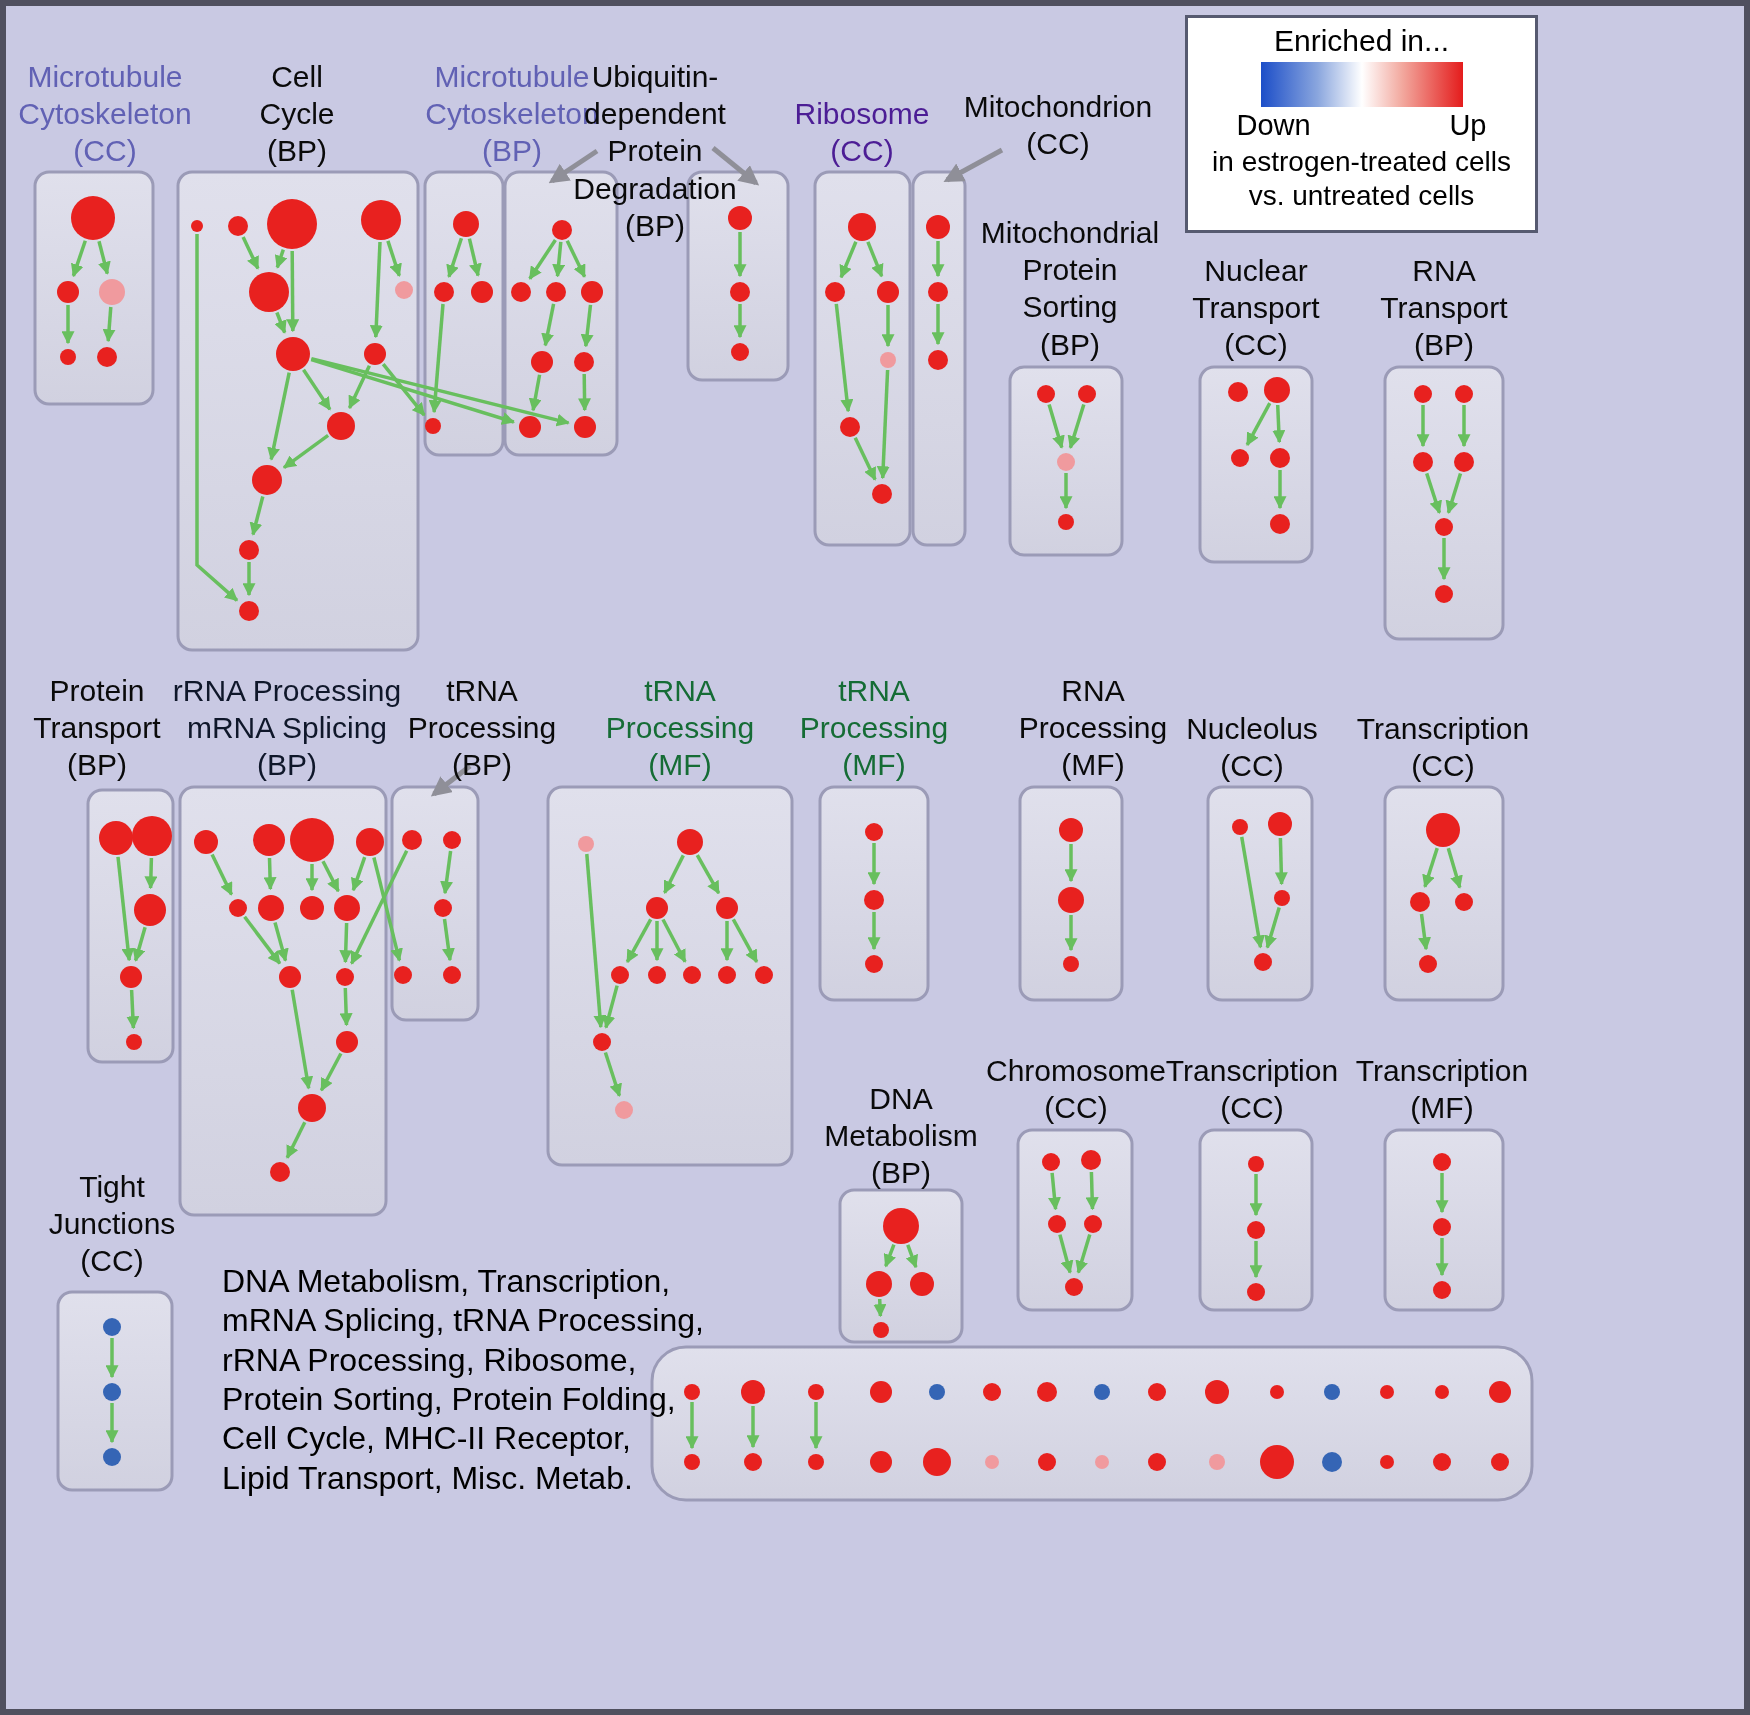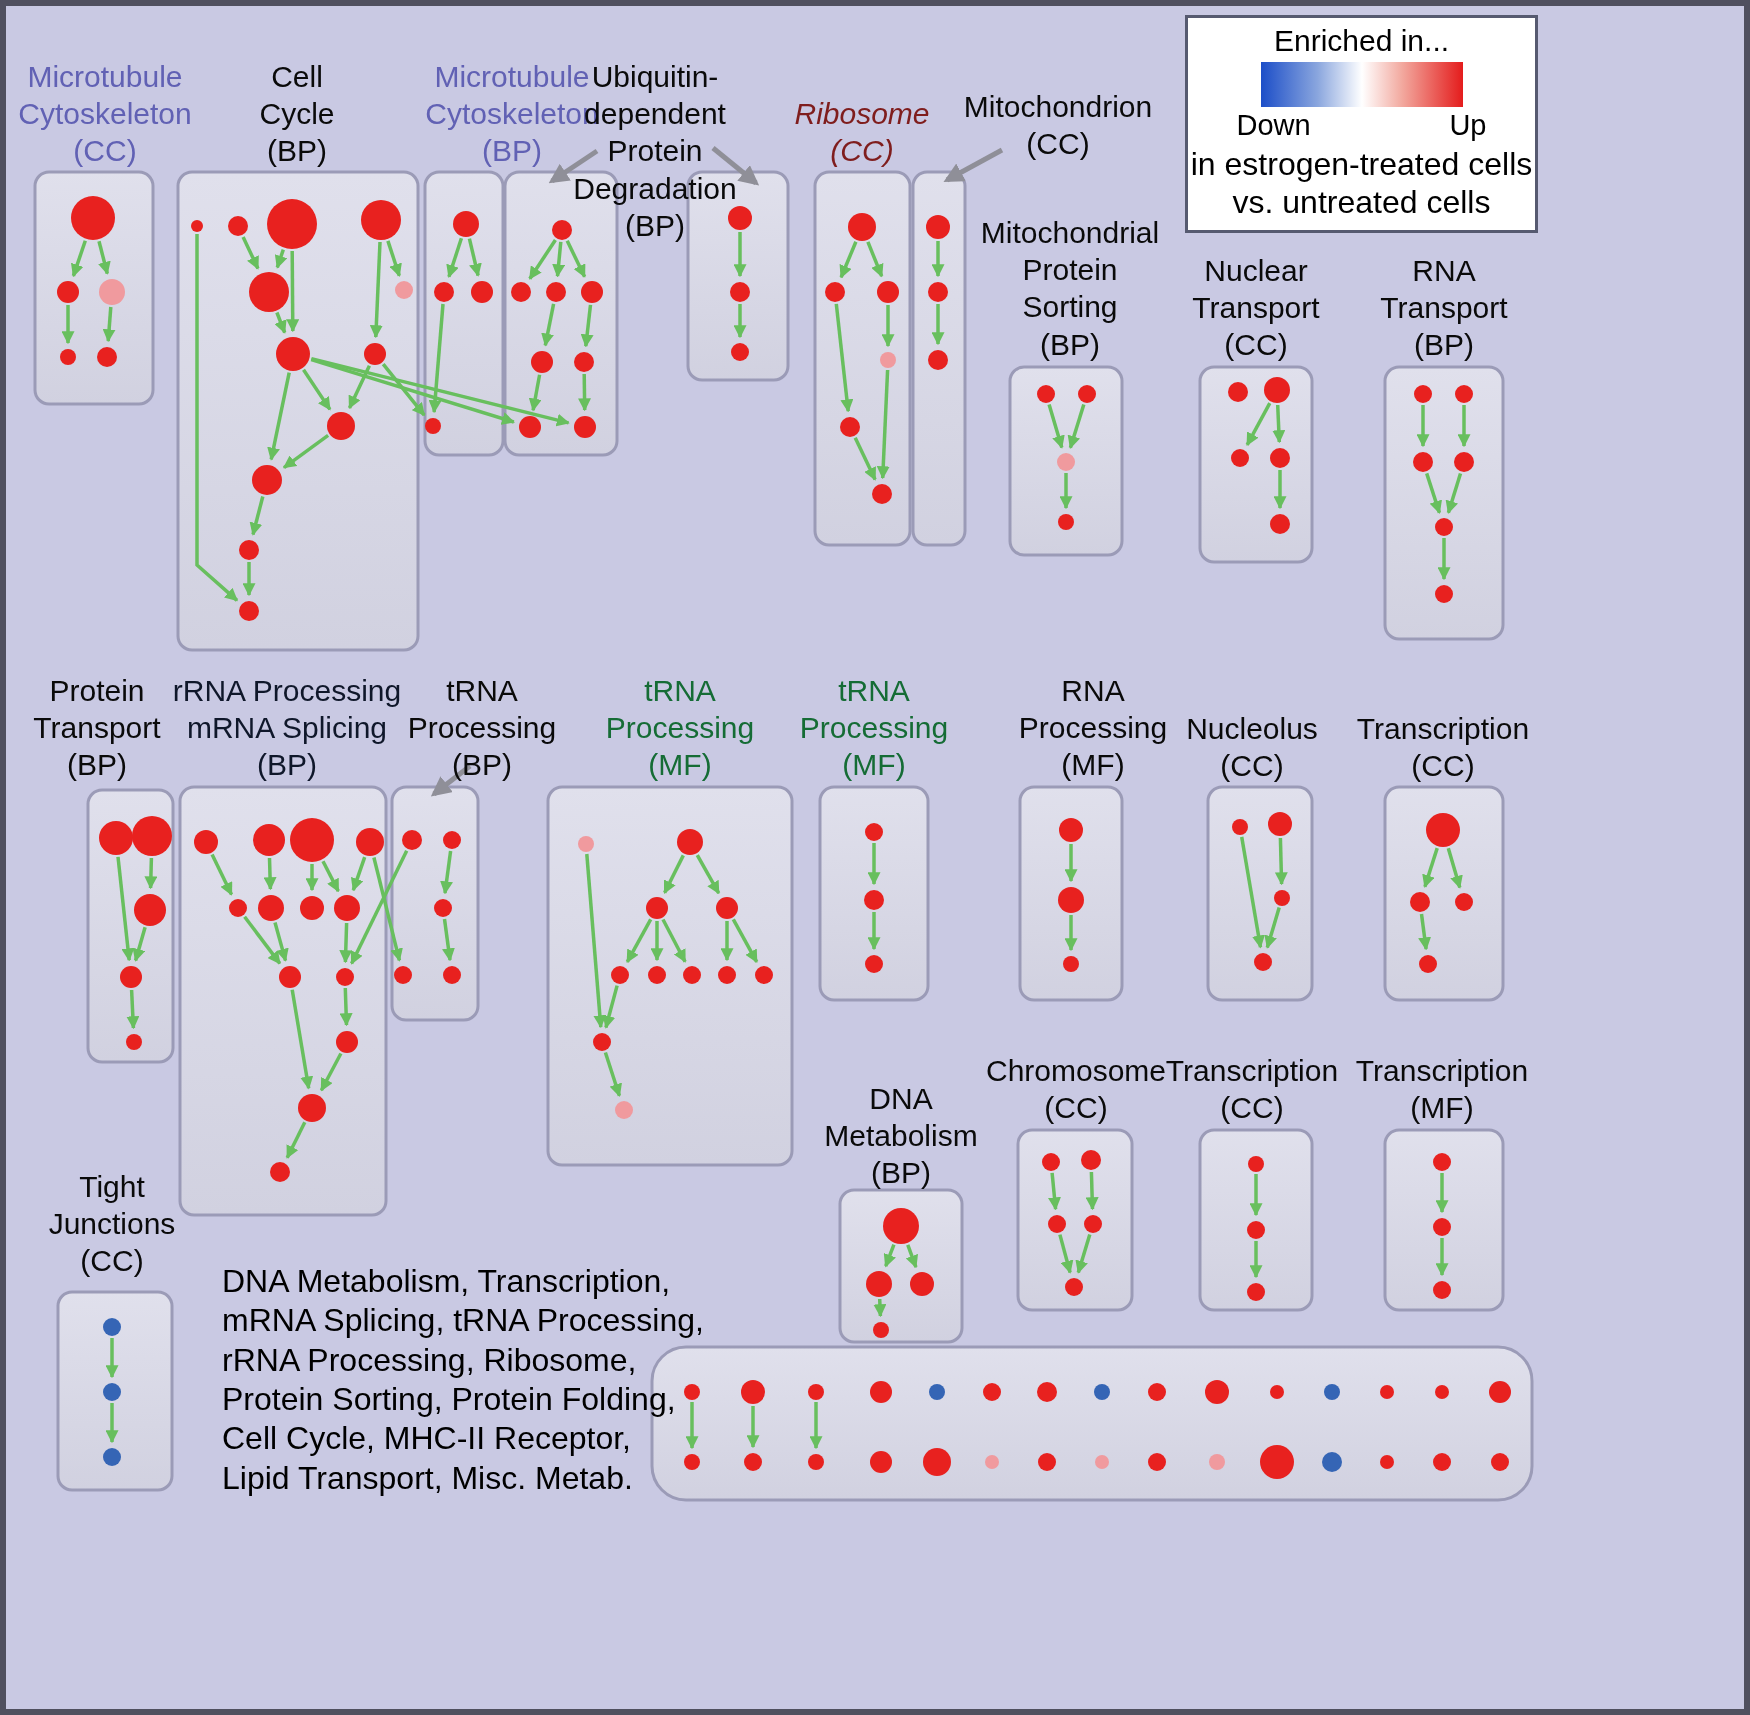--- a/index.html
+++ b/index.html
@@ -21,21 +21,21 @@
   }
   .legend{
     position:absolute;left:1185px;top:15px;width:353px;height:218px;
     box-sizing:border-box;
     border:3px solid #565a70;
     display:flex;flex-direction:column;align-items:center;
   }
   .legend-title{font-size:30px;margin-top:6px;}
   .legend-bar{width:202px;height:45px;margin-top:4px;}
   .legend-scale{width:250px;display:flex;justify-content:space-between;font-size:29px;margin-top:2px;}
-  .legend-sub{font-size:32px;line-height:1.2;white-space:pre-line;margin-top:3px;text-align:center;}
+  .legend-sub{font-size:28px;line-height:1.2;white-space:pre-line;margin-top:3px;text-align:center;}
   .misc-text{
     position:absolute;left:222px;top:1262px;
     font-size:32px;line-height:1.23;white-space:pre-line;
   }
 </style>
 </head>
 <body>
 
 <div class="figure" style="background: rgb(201, 201, 227);">
   <svg id="diagram" width="1750" height="1715" viewBox="0 0 1750 1715">
@@ -355,21 +355,21 @@
 Cycle
 (BP)</div>
       <div class="glabel" style="left: 512px; top: 58px; color: rgb(97, 97, 180);">Microtubule
 Cytoskeleton
 (BP)</div>
       <div class="glabel" style="left: 655px; top: 58px; color: rgb(10, 10, 10);">Ubiquitin-
 dependent
 Protein
 Degradation
 (BP)</div>
-      <div class="glabel" style="left: 862px; top: 95px; color: #7f1d1d; font-style: italic;">Ribosome
+      <div class="glabel" style="left: 862px; top: 95px; color: #4c1d95;">Ribosome
 (CC)</div>
       <div class="glabel" style="left: 1058px; top: 88px; color: rgb(10, 10, 10);">Mitochondrion
 (CC)</div>
       <div class="glabel" style="left: 1070px; top: 214px; color: rgb(10, 10, 10);">Mitochondrial
 Protein
 Sorting
 (BP)</div>
       <div class="glabel" style="left: 1256px; top: 252px; color: rgb(10, 10, 10);">Nuclear
 Transport
 (CC)</div>

